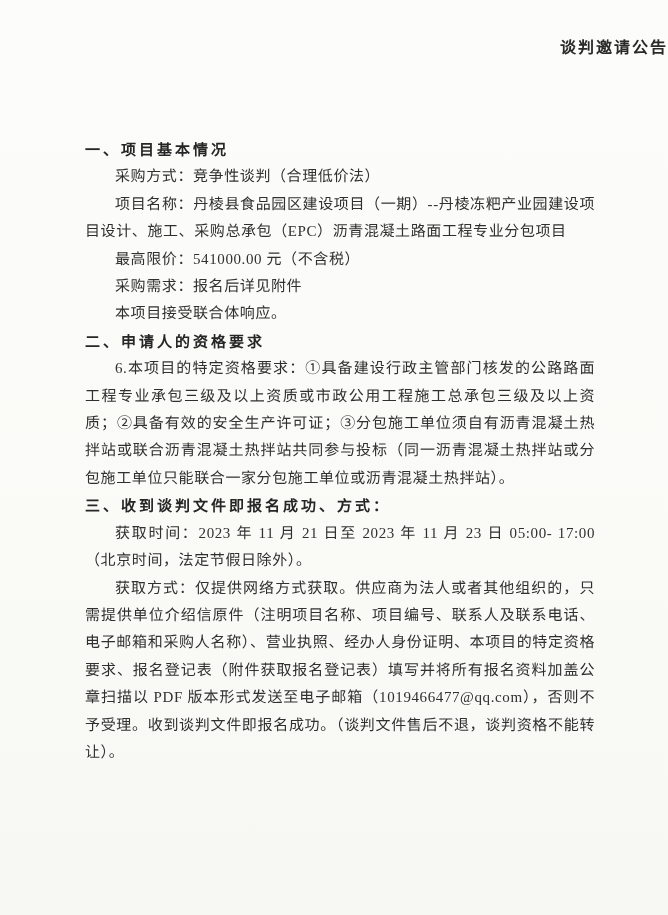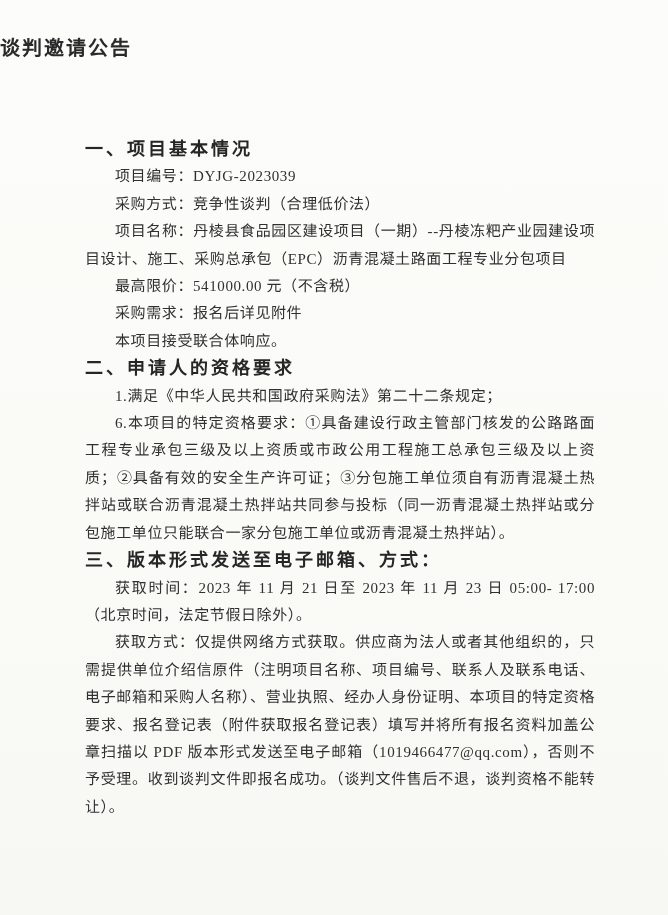--- a/index.html
+++ b/index.html
@@ -17,34 +17,34 @@
     position: relative;
     width: 668px;
     height: 915px;
     background: linear-gradient(180deg, #fcfcfa 0%, #fafaf7 60%, #f7f7f4 100%);
     color: #2e2e2e;
     box-sizing: border-box;
   }
   .doc-title {
     margin: 0;
     padding-top: 34px;
-    text-align: left;
-    font-size: 20px;
+    text-align: right;
+    font-size: 16px;
     font-weight: bold;
     letter-spacing: 2px;
     color: #2a2a2a;
     font-family: "Liberation Serif", "DejaVu Serif", serif;
     line-height: 28px;
   }
   .content {
     margin: 74px 73px 0 85px; 
   }
   .content h2 {
     margin: 0;
-    font-size: 18px;
+    font-size: 15px;
     font-weight: bold;
     letter-spacing: 3px;
     line-height: 27.4px;
     color: #262626;
     font-family: "Liberation Sans", "DejaVu Sans", sans-serif;
   }
   .content p {
     margin: 0;
     font-size: 15px;
     line-height: 27.4px;
@@ -57,29 +57,27 @@
 </head>
 <body>
 
 <div class="page">
 
   <h1 class="doc-title">谈判邀请公告</h1>
 
   <div class="content">
 
     <h2>一、项目基本情况</h2>
-    <p>项目编号：DYJG-2023039</p>
     <p>采购方式：竞争性谈判（合理低价法）</p>
     <p>项目名称：丹棱县食品园区建设项目（一期）--丹棱冻粑产业园建设项目设计、施工、采购总承包（EPC）沥青混凝土路面工程专业分包项目</p>
     <p>最高限价：541000.00 元（不含税）</p>
     <p>采购需求：报名后详见附件</p>
     <p>本项目接受联合体响应。</p>
 
     <h2>二、申请人的资格要求</h2>
-    <p>1.满足《中华人民共和国政府采购法》第二十二条规定；</p>
     <p>6.本项目的特定资格要求：①具备建设行政主管部门核发的公路路面工程专业承包三级及以上资质或市政公用工程施工总承包三级及以上资质；②具备有效的安全生产许可证；③分包施工单位须自有沥青混凝土热拌站或联合沥青混凝土热拌站共同参与投标（同一沥青混凝土热拌站或分包施工单位只能联合一家分包施工单位或沥青混凝土热拌站）。</p>
 
-    <h2>三、版本形式发送至电子邮箱、方式：</h2>
+    <h2>三、收到谈判文件即报名成功、方式：</h2>
     <p>获取时间：2023 年 11 月 21 日至 2023 年 11 月 23 日 05:00- 17:00（北京时间，法定节假日除外）。</p>
     <p>获取方式：仅提供网络方式获取。供应商为法人或者其他组织的，只需提供单位介绍信原件（注明项目名称、项目编号、联系人及联系电话、电子邮箱和采购人名称）、营业执照、经办人身份证明、本项目的特定资格要求、报名登记表（附件获取报名登记表）填写并将所有报名资料加盖公章扫描以 PDF 版本形式发送至电子邮箱（1019466477@qq.com），否则不予受理。收到谈判文件即报名成功。（谈判文件售后不退，谈判资格不能转让）。</p>
 
   </div>
 </div>
 
 </body></html>

